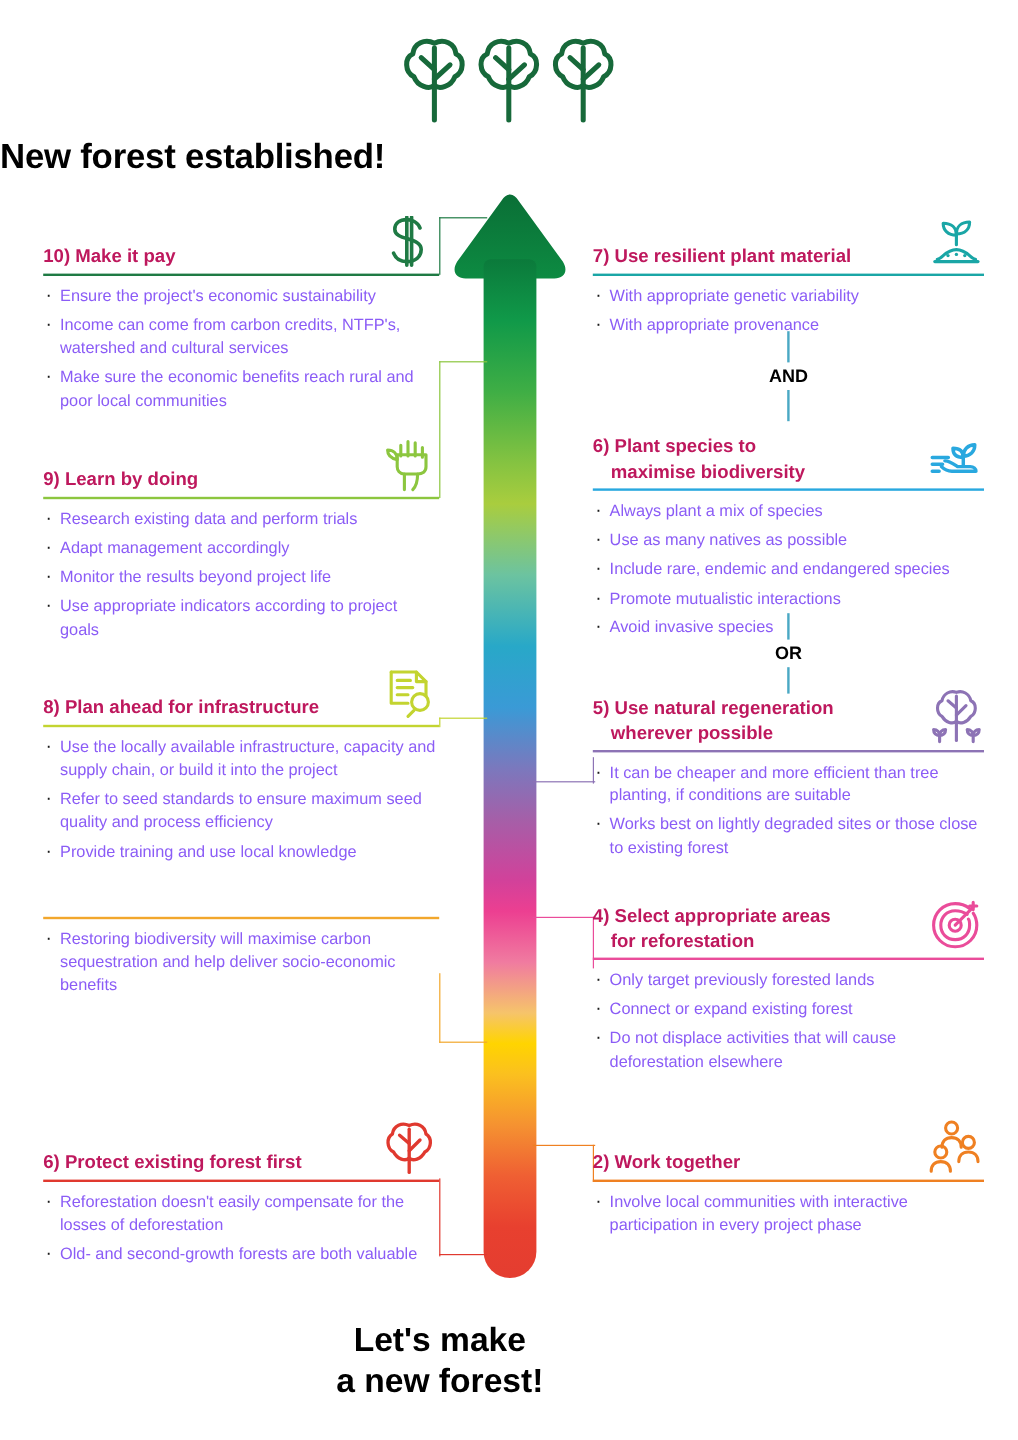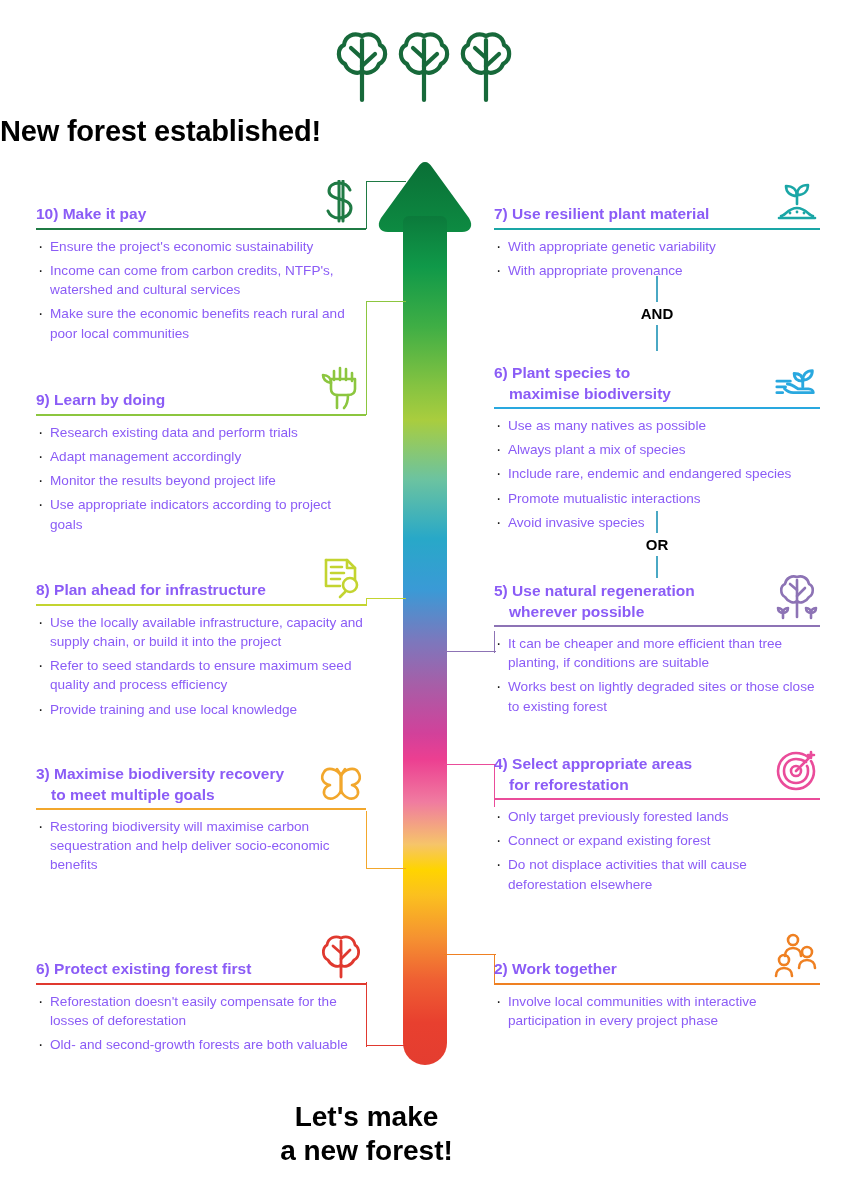--- a/index.html
+++ b/index.html
@@ -76,21 +76,21 @@
   .panel.left  { left: 36px;  width: 330px; text-align: left; }
   .panel.right { left: 494px; width: 326px; text-align: left; }
 
   .panel-head {
     position: relative;
     min-height: 30px;
     display: flex; align-items: flex-end;
   }
   .panel-title {
     font-size: 15.5px; font-weight: bold; line-height: 1.33;
-    color: #8b5cf6; padding-bottom: 3px; padding-right: 46px;
+    color: #be185d; padding-bottom: 3px; padding-right: 46px;
   }
   .panel-title .ind { display: block; padding-left: 15px; }
   .panel-rule { height: 1.6px; width: 100%; }
 
   .panel-icon {
     position: absolute; right: 2px; bottom: 4px;
     width: 46px; height: 46px;
     display: flex; align-items: flex-end; justify-content: center;
   }
   .panel.right .panel-icon { right: 0px; }
@@ -274,34 +274,20 @@
   </div>
   <div class="panel-rule" style="background:#c3d430"></div>
   <ul class="bullets">
     <li>Use the locally available infrastructure, capacity and supply chain, or build it into the project</li>
     <li>Refer to seed standards to ensure maximum seed quality and process efficiency</li>
     <li>Provide training and use local knowledge</li>
   </ul>
 </div>
 
 <div class="panel left" style="top:764px">
-  <div class="panel-head">
-    <div class="panel-title">
-      <span>3) Maximise biodiversity recovery</span>
-      <span class="ind">to meet multiple goals</span>
-    </div>
-    <div class="panel-icon">
-      <svg width="44" height="38" viewBox="0 0 44 38" fill="none" stroke="#f2a72c" stroke-width="2.6" stroke-linecap="round" stroke-linejoin="round">
-        <path d="M22 10 C18 2 8 1 5 6 C1 12 4 18 11 19 C5 21 3 27 7 31 C12 35 20 31 22 24 Z"></path>
-        <path d="M22 10 C26 2 36 1 39 6 C43 12 40 18 33 19 C39 21 41 27 37 31 C32 35 24 31 22 24 Z"></path>
-        <path d="M22 9 L22 27"></path>
-        <path d="M22 9 L18 3 M22 9 L26 3"></path>
-      </svg>
-    </div>
-  </div>
   <div class="panel-rule" style="background:#f2a72c"></div>
   <ul class="bullets">
     <li>Restoring biodiversity will maximise carbon sequestration and help deliver socio-economic benefits</li>
   </ul>
 </div>
 
 <div class="panel left" style="top:953px">
   <div class="panel-head">
     <div class="panel-title">6) Protect existing forest first</div>
     <div class="panel-icon">
@@ -353,22 +339,22 @@
         <path d="M30 20 L30 11"></path>
         <path d="M30 14 C24 14 21 11 21 6 C27 6 30 9 30 14 Z"></path>
         <path d="M30 13 C36 13 40 9 40 3 C34 3 30 7 30 13 Z"></path>
         <path d="M14 17 C18 17 22 20 25 22 L36 22 C39 22 41 24 41 26 L20 26 C16 26 13 24 11 22"></path>
         <path d="M3 14 L17 14 M3 20 L12 20 M3 26 L9 26"></path>
       </svg>
     </div>
   </div>
   <div class="panel-rule" style="background:#29a8df"></div>
   <ul class="bullets">
+    <li>Always plant a mix of species</li>
     <li>Use as many natives as possible</li>
-    <li>Always plant a mix of species</li>
     <li>Include rare, endemic and endangered species</li>
     <li>Promote mutualistic interactions</li>
     <li>Avoid invasive species</li>
   </ul>
 </div>
 
 <div class="panel right" style="top:581px">
   <div class="panel-head">
     <div class="panel-title">
       <span>5) Use natural regeneration</span>

